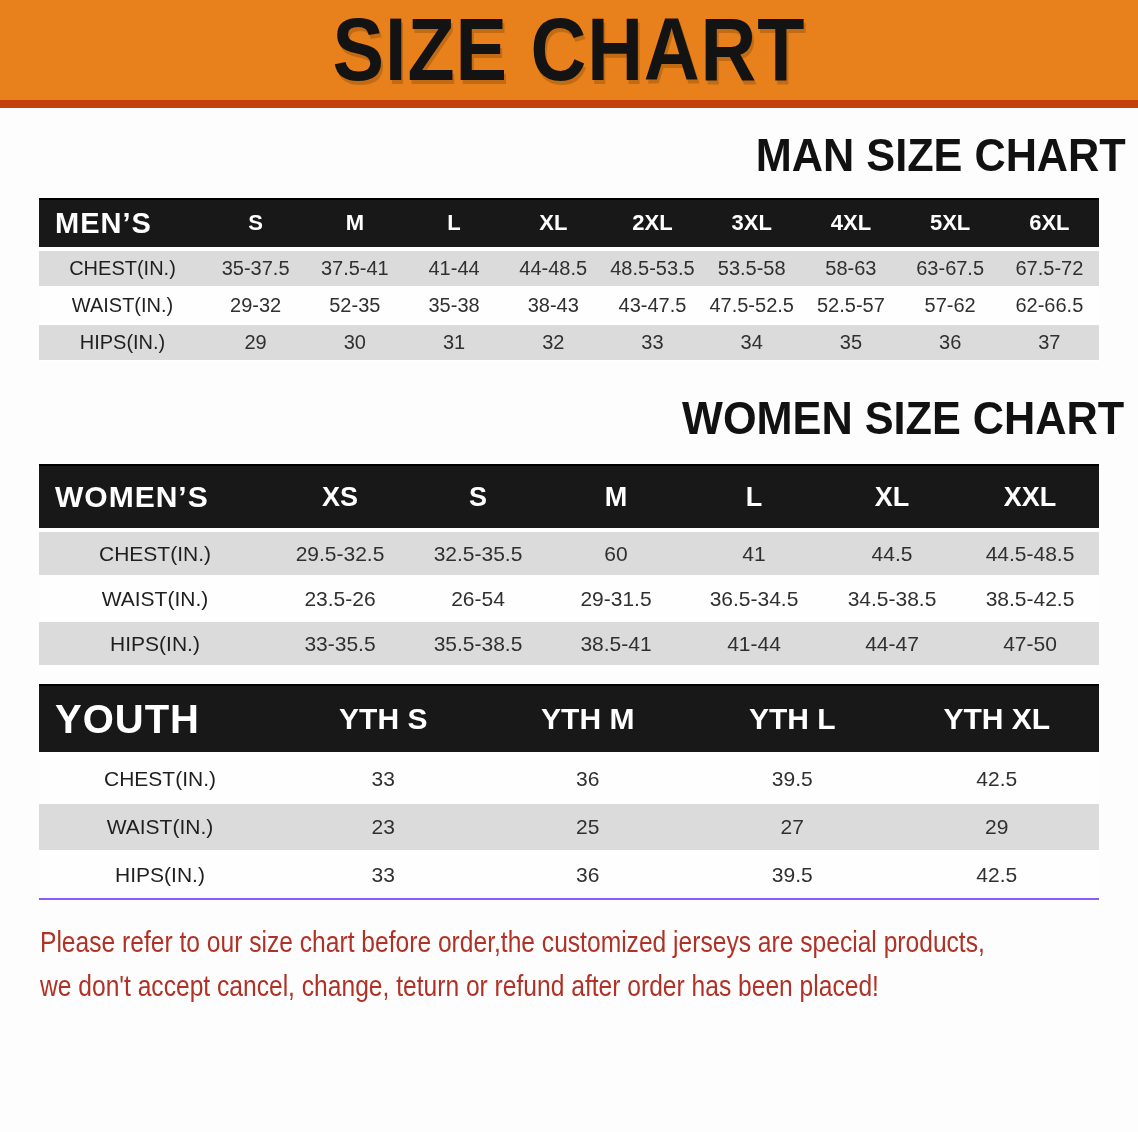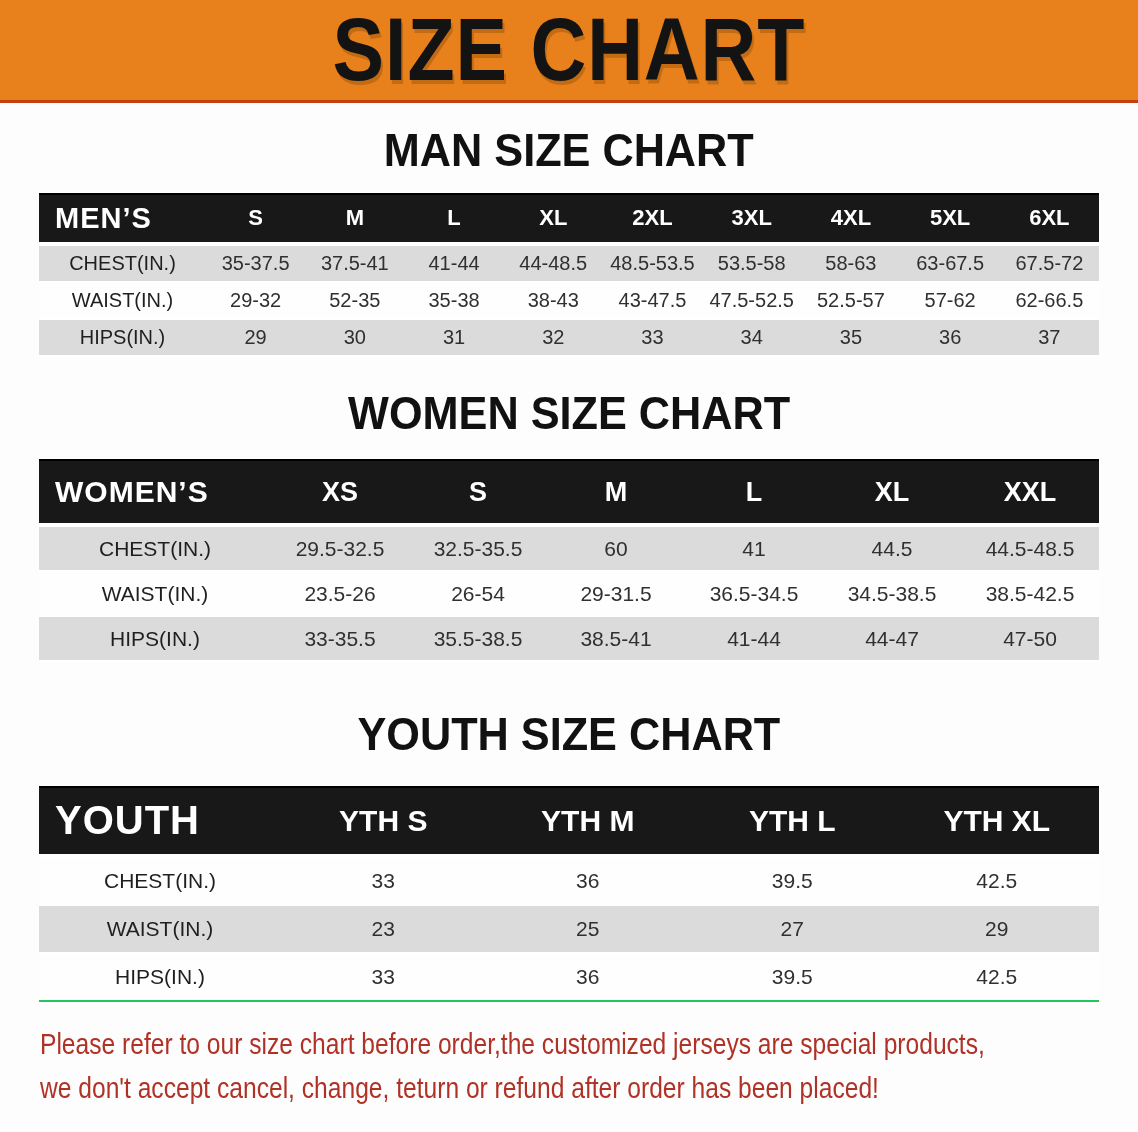--- a/index.html
+++ b/index.html
@@ -13,40 +13,40 @@
   html,body{margin:0;padding:0;}
   body{
     width:1138px;height:1132px;background:#FDFDFD;overflow:hidden;
     font-family:"Liberation Sans","DejaVu Sans",sans-serif;
     position:relative;
   }
   
   .banner{
     height:100px;background:var(--banner-bg);
     display:flex;align-items:center;justify-content:center;
-    border-bottom:3px solid #c2410c;
+    border-bottom:8px solid #c2410c;
   }
   .banner-title{
     font-size:84px;font-weight:800;color:var(--banner-text);
     letter-spacing:1px;line-height:1;transform:scaleX(0.92) scaleY(1.05);
     text-shadow:2px 3px 0 rgba(110,55,0,0.30);
     white-space:nowrap;
   }
   
   .section-heading{
-    text-align:center;margin:0;color:#111;font-weight:800;line-height:1.1;
+    text-align:right;margin:0;color:#111;font-weight:800;line-height:1.1;
   }
   .section-heading span{display:inline-block;transform:scaleX(0.94);white-space:nowrap;}
   #man-heading{font-size:46px;margin-top:22px;margin-bottom:17px;}
   #women-heading{font-size:46px;margin-top:31px;margin-bottom:21px;}
   #youth-heading{font-size:46px;margin-top:47px;margin-bottom:26px;}
   
   .size-table{
     width:1060px;margin:17px auto;border-collapse:collapse;table-layout:fixed;
-    border-bottom:2px solid #22c55e;
+    border-bottom:2px solid #8b5cf6;
   }
   .size-table thead th{
     background:var(--hdr-bg);color:var(--hdr-text);
     border-bottom:4px solid #FFF;border-top:2px solid #000;
     font-weight:600;text-align:center;vertical-align:middle;
   }
   .size-table thead th.hdr-label{
     text-align:left;padding-left:16px;font-weight:800;letter-spacing:1px;
   }
   .size-table td{
@@ -188,23 +188,20 @@
           <td>38.5-41</td>
           <td>41-44</td>
           <td>44-47</td>
           <td>47-50</td>
         </tr>
       </tbody>
     </table>
 </section>
 
 <section>
-  <h2 id="youth-heading" class="section-heading">
-    <span>YOUTH SIZE CHART</span>
-  </h2>
   <table class="size-table tbl-youth">
       <thead>
         <tr>
           <th class="hdr-label">YOUTH</th>
           <th class="hdr-size">YTH S</th>
           <th class="hdr-size">YTH M</th>
           <th class="hdr-size">YTH L</th>
           <th class="hdr-size">YTH XL</th>
         </tr>
       </thead>

